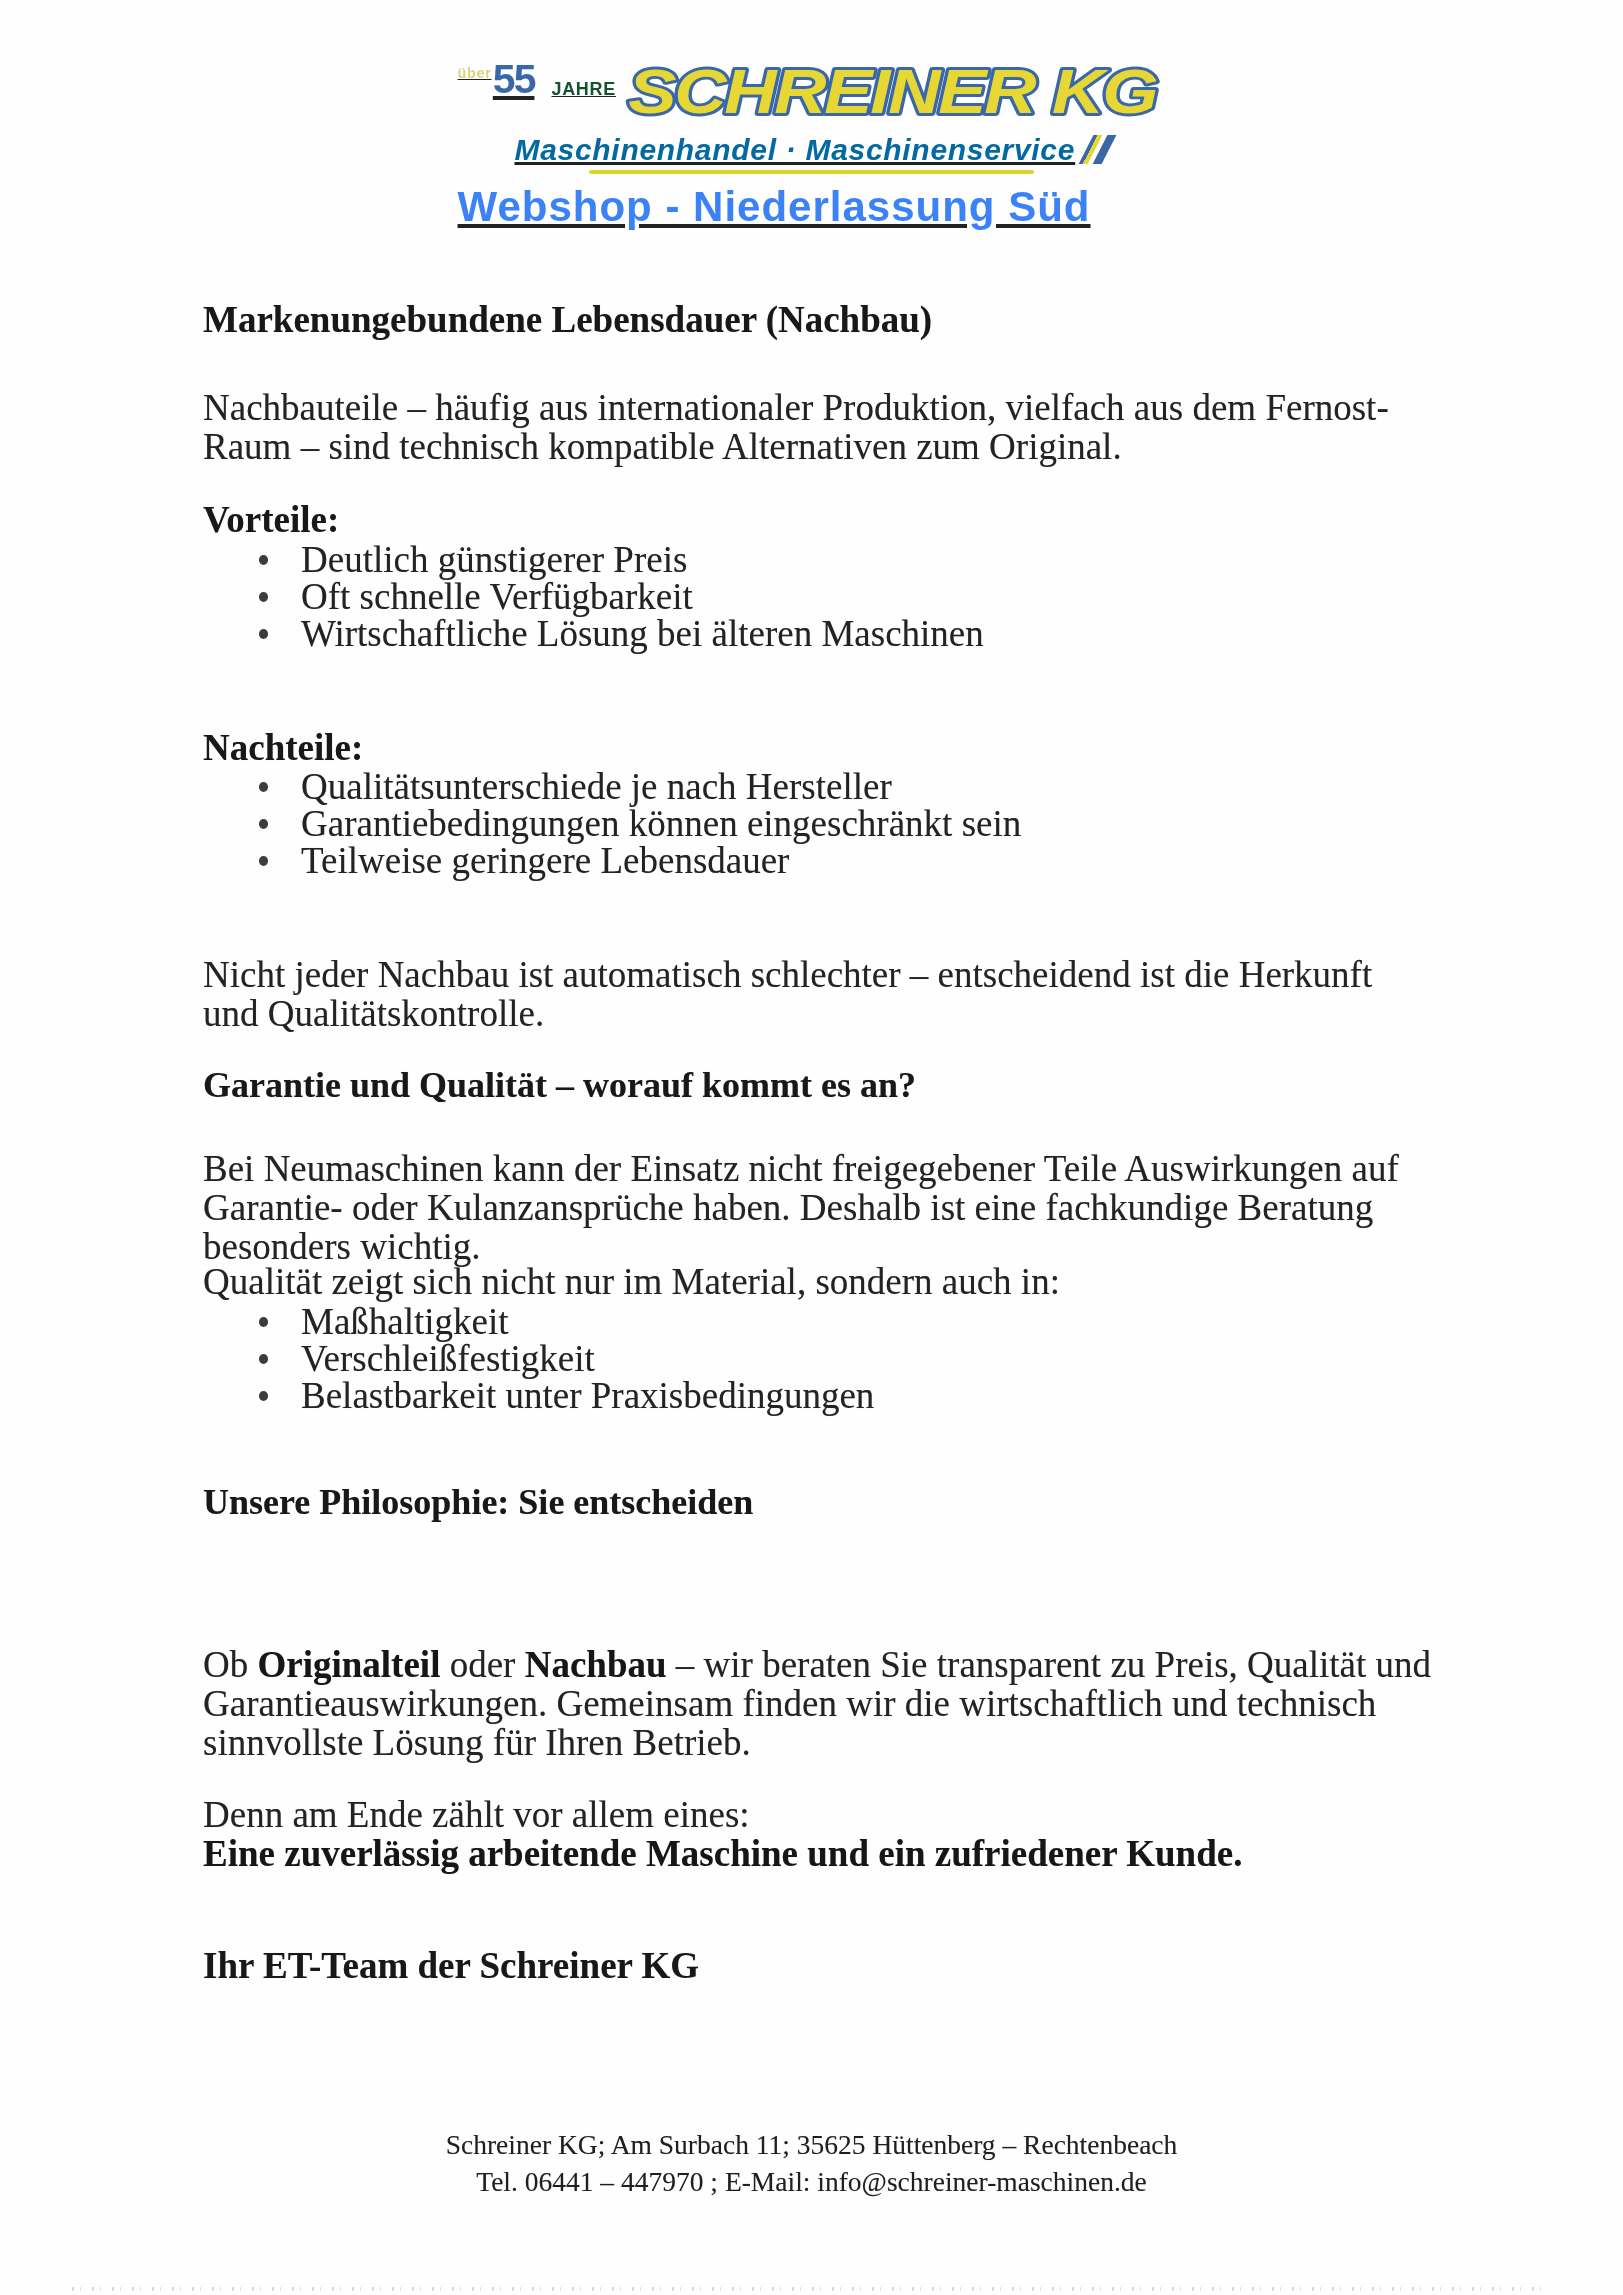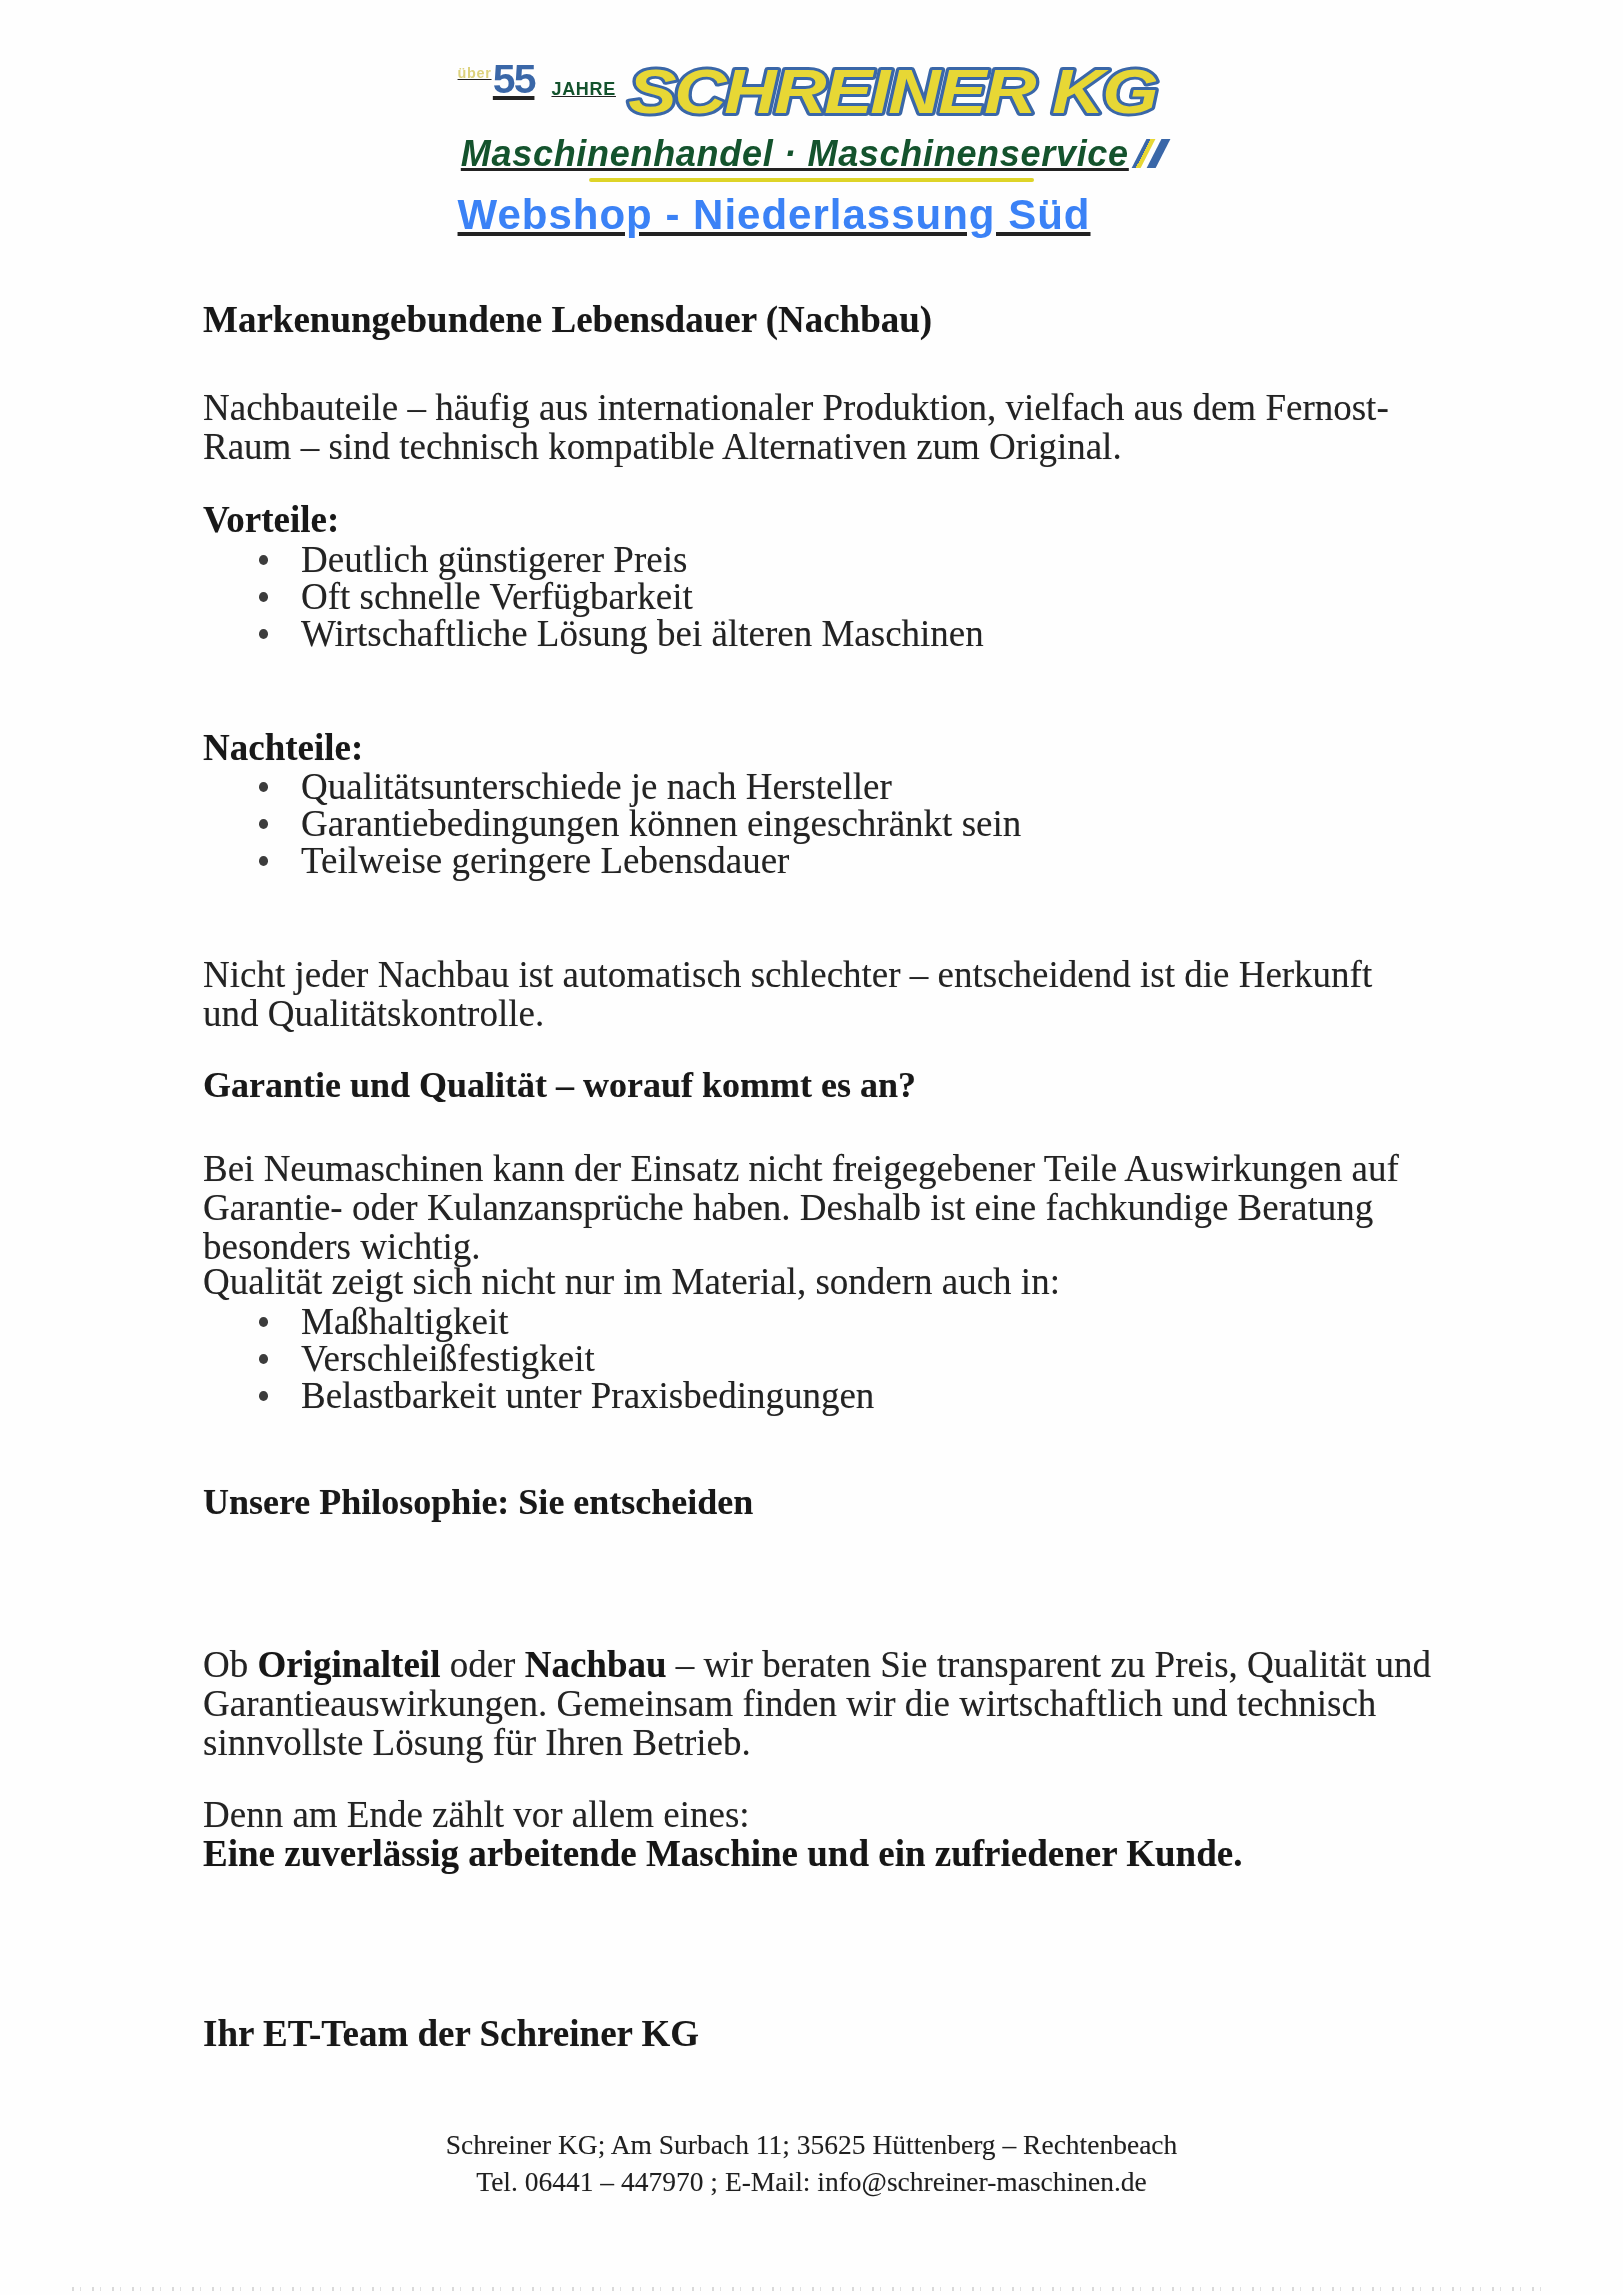--- a/index.html
+++ b/index.html
@@ -33,22 +33,22 @@
   .years .jahre{
     font-size:18px;font-weight:bold;color:#14532d;
     letter-spacing:0.7px;margin-left:17px;margin-bottom:-3.9px;
   }
   .brand-svg{display:block;}
   .tagline-row{
     display:flex;align-items:center;justify-content:center;
     gap:10.5px;margin-top:3.9px;
   }
   .tagline{
-    font-size:36px;font-weight:bold;font-style:italic;
-    color:#14532d;letter-spacing:0.7px;white-space:nowrap;
+    font-size:30px;font-weight:bold;font-style:italic;
+    color:#0369a1;letter-spacing:0.7px;white-space:nowrap;
   }
   .slashes{display:flex;gap:5.9px;}
   .slashes i{
     display:block;width:8.5px;height:29px;
     transform:skewX(-27deg);
   }
   .slashes .s1{background:linear-gradient(90deg,#3a67a8 45%,#e7d735 45%);}
   .slashes .s2{background:#3a67a8;}
   .tag-underline{
     width:445px;height:3.9px;margin:3.3px auto 0;
@@ -154,21 +154,21 @@
     <li>Belastbarkeit unter Praxisbedingungen</li>
   </ul>
 
   <h2 class="blk h-sec" style="top:1450px">Unsere Philosophie: Sie entscheiden</h2>
 
 
   <p class="blk" style="top:1608px"><span>Ob </span><b>Originalteil</b><span> oder </span><b>Nachbau</b><span> – wir beraten Sie transparent zu Preis, Qualität und Garantieauswirkungen. Gemeinsam finden wir die wirtschaftlich und technisch sinnvollste Lösung für Ihren Betrieb.</span></p>
 
   <p class="blk" style="top:1758px"><span>Denn am Ende zählt vor allem eines:</span><br><b>Eine zuverlässig arbeitende Maschine und ein zufriedener Kunde.</b></p>
 
-  <p class="blk sig" style="top:1977px">Ihr ET-Team der Schreiner KG</p>
+  <p class="blk sig" style="top:1909px">Ihr ET-Team der Schreiner KG</p>
 
   <div class="footer">
     <div>Schreiner KG; Am Surbach 11; 35625 Hüttenberg – Rechtenbeach</div>
     <div>Tel. 06441 – 447970 ; E-Mail: info@schreiner-maschinen.de</div>
   </div>
 
   <div class="scan-noise"></div>
 </div>
 
 

